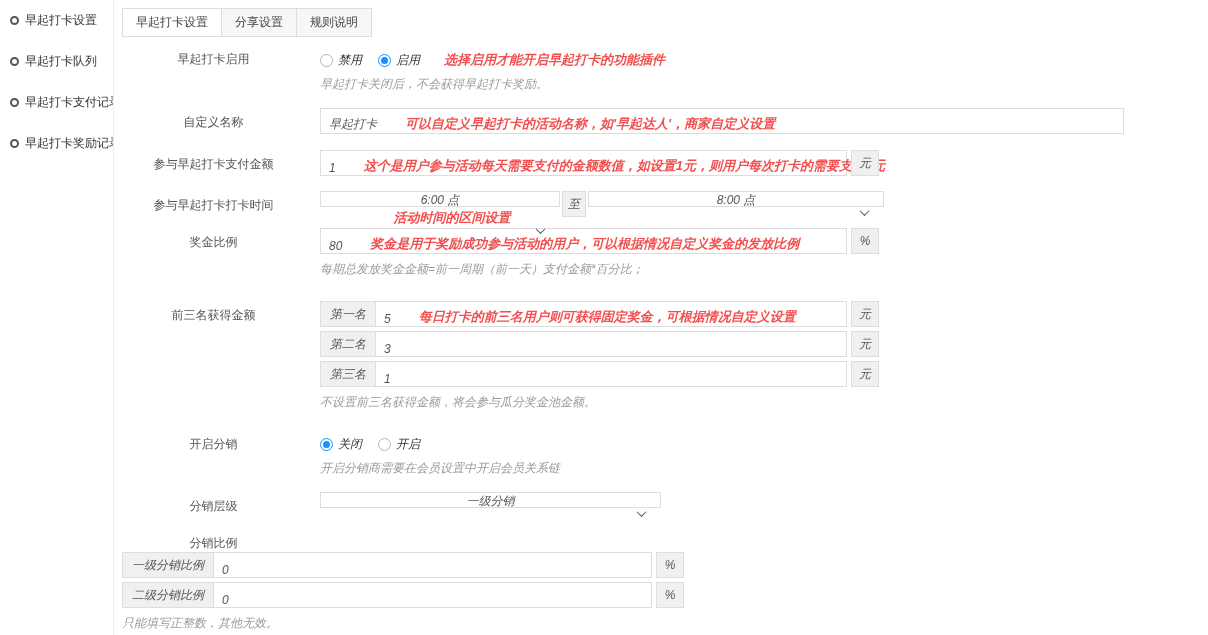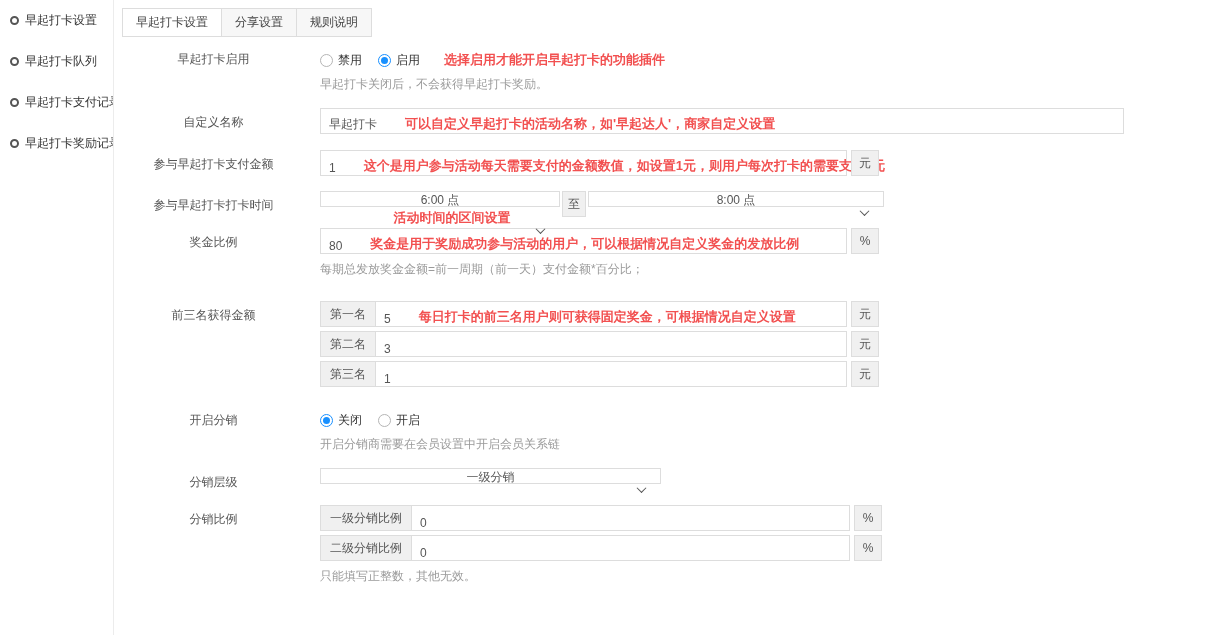--- a/index.html
+++ b/index.html
@@ -18,21 +18,21 @@
   .main { position:absolute; left:122px; top:0; right:0; }
   .tabbar { display:flex; margin-top:8px; }
   .tab { border:1px solid #ddd; background:#f7f7f7; color:#444; padding:5px 13px; margin-left:-1px; cursor:pointer; }
   .tab:first-child { margin-left:0; }
   .tab.active { background:#fff; }
   
   .form { margin-top:14px; }
   .row { display:flex; }
   .flabel { width:198px; padding-right:15px; text-align:center; flex:none; color:#555; }
   .pt6 { padding-top:6px; }
-  .ctrl { flex:1; min-width:0; }
+  .ctrl { flex:1; min-width:0;font-style:italic; }
   .help { color:#9a9a9a; margin-top:7px; }
   .hint { color:#f25050; font-weight:bold; font-size:13px; white-space:nowrap; }
   
   .ibox { display:flex; align-items:flex-end; height:26px; border:1px solid #ddd; background:#fff; padding:0 8px; color:#555; }
   .ival { color:#555; }
   .ibox .hint { margin-left:28px; }
   .group { display:flex; align-items:flex-start; }
   .addon { height:26px; border:1px solid #ddd; background:#f0f0f0; color:#555; display:flex; align-items:center; justify-content:center; flex:none; }
   .prepend { padding:0 9px; }
   .suffix { width:28px; margin-left:4px; }
@@ -54,21 +54,21 @@
   .w-std { width:527px; }
   .w-t1 { width:240px; }
   .w-mid { width:24px; margin-left:2px; }
   .w-t2 { width:296px; margin-left:2px; }
   .w-top3in { width:472px; }
   .w-ratioin { width:439px; }
   .w-level { width:341px;text-align:right; }
   
   .mb1{margin-bottom:15px;} .mb2{margin-bottom:16px;} .mb3{margin-bottom:15px;}
   .mb4{margin-bottom:11px;} .mb5{margin-bottom:23px;} .mb6{margin-bottom:25px;}
-  .mb7{margin-bottom:15px;} .mb8{margin-bottom:14px;} .mb9{margin-bottom:28px;}
+  .mb7{margin-bottom:15px;} .mb8{margin-bottom:14px;} .mb9{margin-bottom:28px;flex-direction:column;}
 </style>
 </head>
 <body>
 
 <div class="sidebar">
   <div class="side-item">
     <span class="ring"></span>
     <span class="side-label">早起打卡设置</span>
   </div>
   <div class="side-item">
@@ -186,20 +186,21 @@
           </div>
           <div class="addon suffix">元</div>
         </div>
         <div class="group stack-gap">
           <div class="addon prepend">第三名</div>
           <div class="ibox w-top3in flush">
             <span class="ival">1</span>
           </div>
           <div class="addon suffix">元</div>
         </div>
+        <div class="help">不设置前三名获得金额，将会参与瓜分奖金池金额。</div>
       </div>
     </div>
 
     <div class="row mb7">
       <div class="flabel">开启分销</div>
       <div class="ctrl">
         <div class="radio-line">
           <span class="radio">
             <span class="rd on"></span>
             <span>关闭</span>

